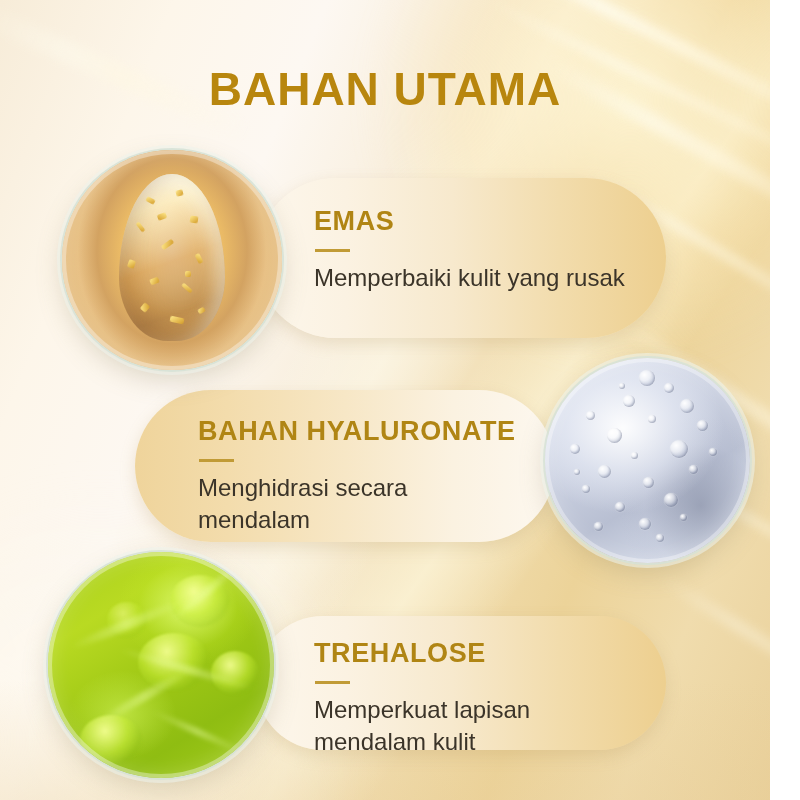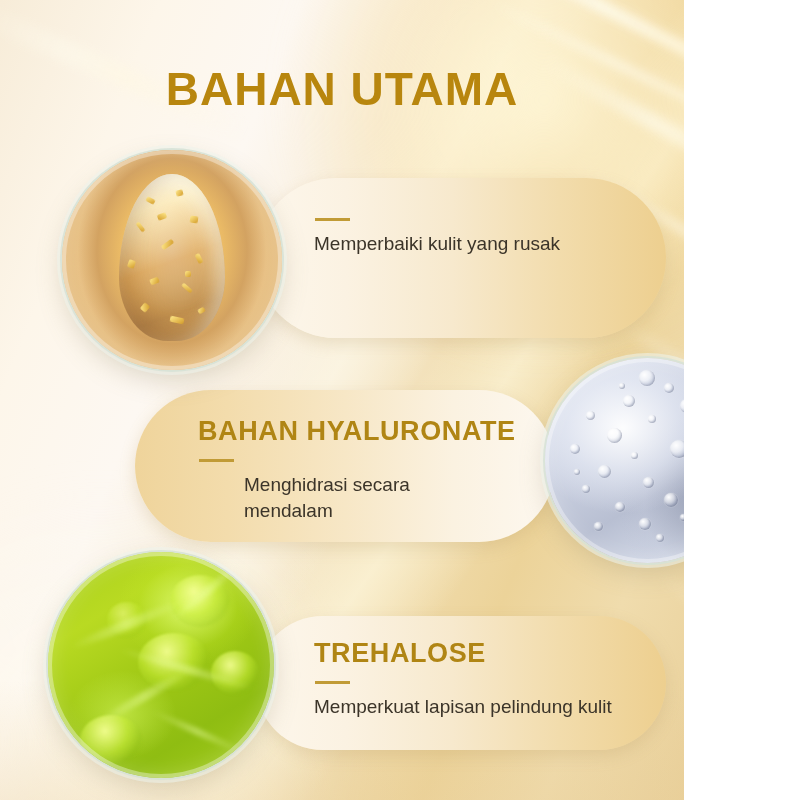--- a/index.html
+++ b/index.html
@@ -6,21 +6,21 @@
   * { margin:0; padding:0; box-sizing:border-box; }
 
   html, body {
     width:800px; height:800px;
     overflow:hidden;
     font-family:"Liberation Sans", sans-serif;
   }
 
   #poster {
     position:relative;
-    width:684px; height:800px;
+    width:770px; height:800px;
     overflow:hidden;
     background:
       linear-gradient(118deg,
         rgba(255,255,255,0.00) 40%,
         rgba(255,252,238,0.55) 48%,
         rgba(255,255,255,0.00) 56%),
       linear-gradient(125deg,
         rgba(255,255,255,0.00) 55%,
         rgba(255,250,226,0.6) 62%,
         rgba(255,255,255,0.00) 70%),
@@ -122,26 +122,26 @@
     letter-spacing:0.6px;
     color:#b08514;
     white-space:nowrap;
   }
   .divider {
     width:35px; height:3px;
     background:#c19b36;
     margin:12px 0 10px 1px;
   }
   .ing-desc {
-    font-size:19px;
+    font-size:24px;
     color:#3b3429;
     line-height:1.35;
     max-width:330px;
   }
-  .c2-desc { max-width:230px;margin-left:46px; }
+  .c2-desc { max-width:230px; }
 
   
   .dish {
     position:absolute;
     border-radius:50%;
     overflow:hidden;
     box-shadow:
       0 0 0 2px rgba(214,226,214,0.85),
       0 0 0 5px rgba(238,244,236,0.55),
       0 10px 26px rgba(150,135,100,0.30);
@@ -248,38 +248,39 @@
     <div class="streak s7"></div>
     <div class="streak s8"></div>
   </div>
 
   <div class="wash-bottom"></div>
 
   <div class="title">BAHAN UTAMA</div>
 
   <div class="card card-gold-right card1">
     <div class="card-body c1-body">
+      <div class="ing-name">EMAS</div>
       <div class="divider"></div>
       <div class="ing-desc">Memperbaiki kulit yang rusak</div>
     </div>
   </div>
 
   <div class="card card-gold-left card2">
     <div class="card-body c2-body">
       <div class="ing-name">BAHAN HYALURONATE</div>
       <div class="divider"></div>
       <div class="ing-desc c2-desc">Menghidrasi secara mendalam</div>
     </div>
   </div>
 
   <div class="card card-gold-right card3">
     <div class="card-body c3-body">
       <div class="ing-name">TREHALOSE</div>
       <div class="divider"></div>
-      <div class="ing-desc">Memperkuat lapisan pelindung kulit</div>
+      <div class="ing-desc">Memperkuat lapisan mendalam kulit</div>
     </div>
   </div>
 
   <div class="dish dish1">
     <div class="gold-fill"></div>
     <div class="droplet"></div>
     <div class="flake" style="left:38%;top:22%;width:9px;height:5px;transform:rotate(28deg);"></div>
     <div class="flake" style="left:52%;top:18%;width:7px;height:6px;transform:rotate(-14deg);"></div>
     <div class="flake" style="left:33%;top:34%;width:11px;height:4px;transform:rotate(52deg);"></div>
     <div class="flake" style="left:58%;top:30%;width:8px;height:7px;transform:rotate(8deg);"></div>

